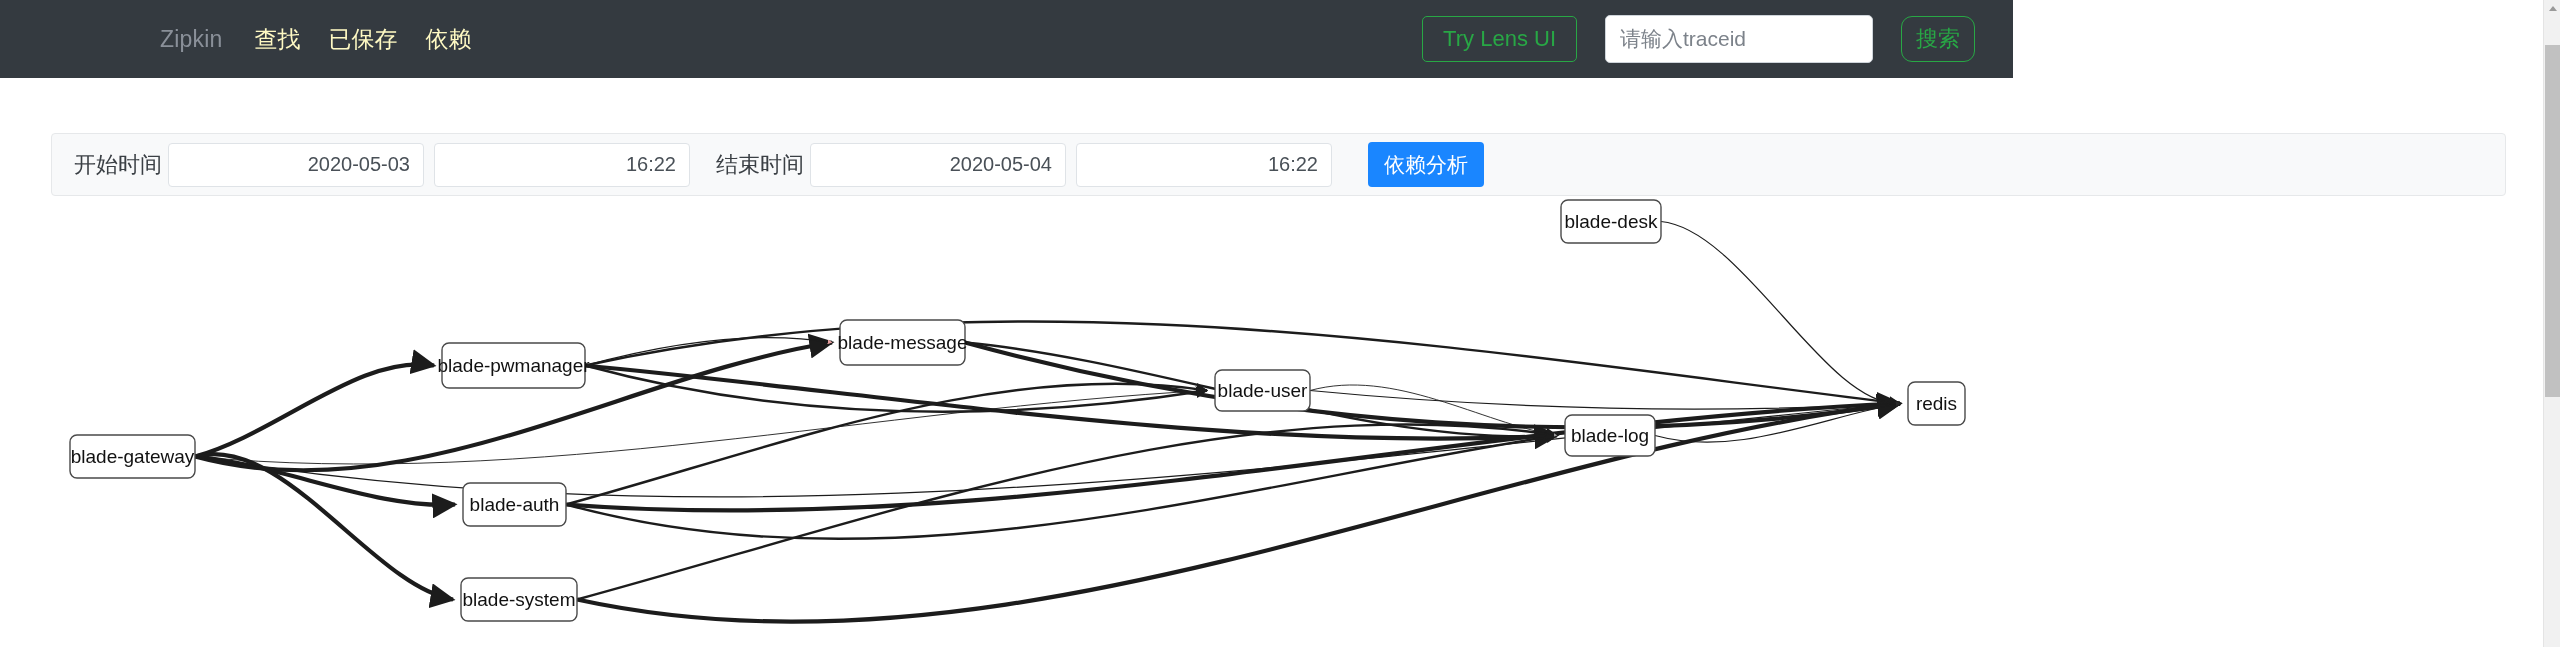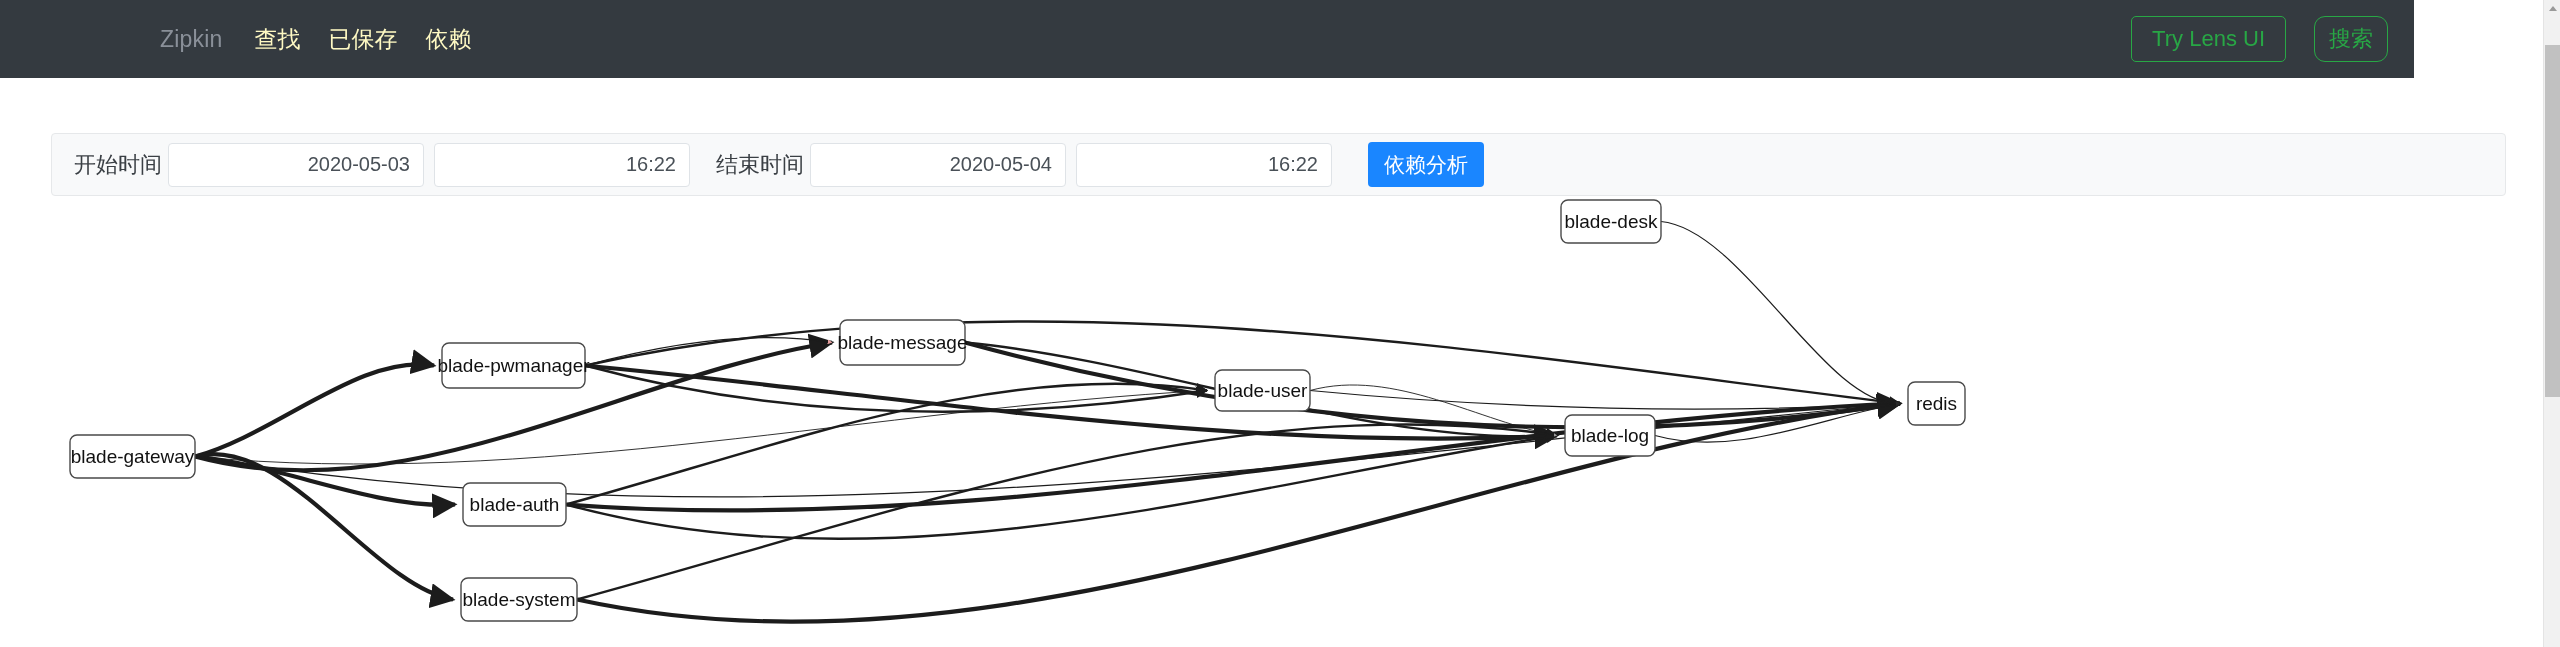--- a/index.html
+++ b/index.html
@@ -8,35 +8,35 @@
     width: 2560px; height: 647px;
     overflow: hidden;
     background: #ffffff;
     font-family: "Liberation Sans", "DejaVu Sans", sans-serif;
   }
   #app { position: relative; width: 2560px; height: 647px; background:#fff; }
 
   
   .navbar {
     position: absolute; top:0; left:0;
-    width: 2414px; height: 78px;
+    width: 2013px; height: 78px;
     background: #343a40;
     display: flex; align-items: flex-start;
   }
   .nav-links { display:flex; align-items:center; height:78px; }
   .brand {
     color:#8a9099; font-size: 23px; padding: 0 18px; margin-left:142px;
     letter-spacing:.2px; text-decoration:none; cursor:pointer;
   }
   .nav-link {
     color:#fef9c3; font-size: 23px; padding: 0 14px; text-decoration:none; cursor:pointer;
   }
   .nav-right {
     position:absolute; right: 0px; top:0; height:78px;
-    display:flex; align-items:center; gap: 28px; padding-right: 26px;
+    display:flex; align-items:center; gap: 28px; padding-right: 38px;
   }
   .lens-btn {
     border:1px solid #28a745; color:#28a745; background:transparent;
     border-radius:5px; font-size:22px; padding:9px 20px; cursor:pointer;
     font-family: inherit; line-height:1.2;
   }
   .trace-input {
     width: 268px; height: 48px; border-radius:5px; border:1px solid #ced4da;
     background:#fff; font-size:21px; padding: 0 14px; color:#495057;
     font-family: inherit; outline:none;
@@ -103,20 +103,21 @@
 
   <div class="navbar">
     <div class="nav-links">
       <a class="brand">Zipkin</a>
       <a class="nav-link">查找</a>
       <a class="nav-link">已保存</a>
       <a class="nav-link">依赖</a>
     </div>
     <div class="nav-right">
       <button class="lens-btn">Try Lens UI</button>
+      <input class="trace-input" type="text" placeholder="请输入traceid" style="">
       <button class="search-btn">搜索</button>
     </div>
   </div>
 
   <div class="toolbar">
     <span class="tb-label">开始时间</span>
     <input class="tb-input tb-date" type="text" value="2020-05-03" style="">
     <input class="tb-input tb-time" type="text" value="16:22" style="">
     <span class="tb-gap"></span>
     <span class="tb-label">结束时间</span>

